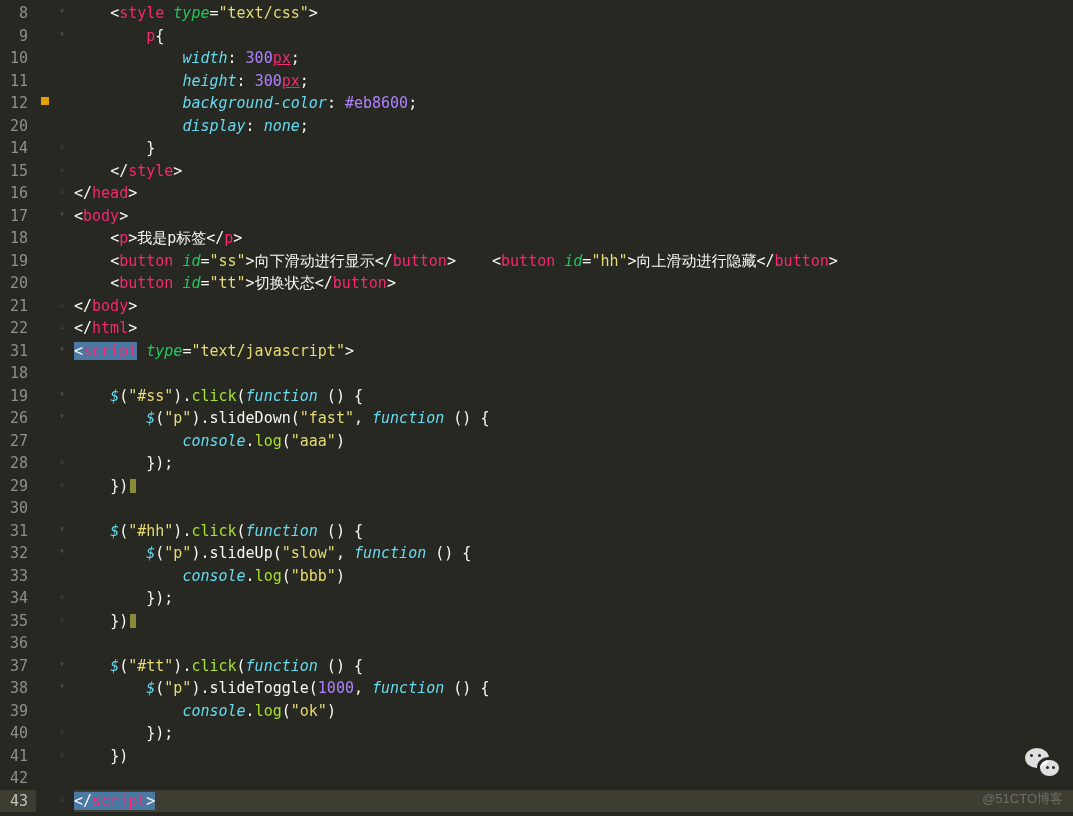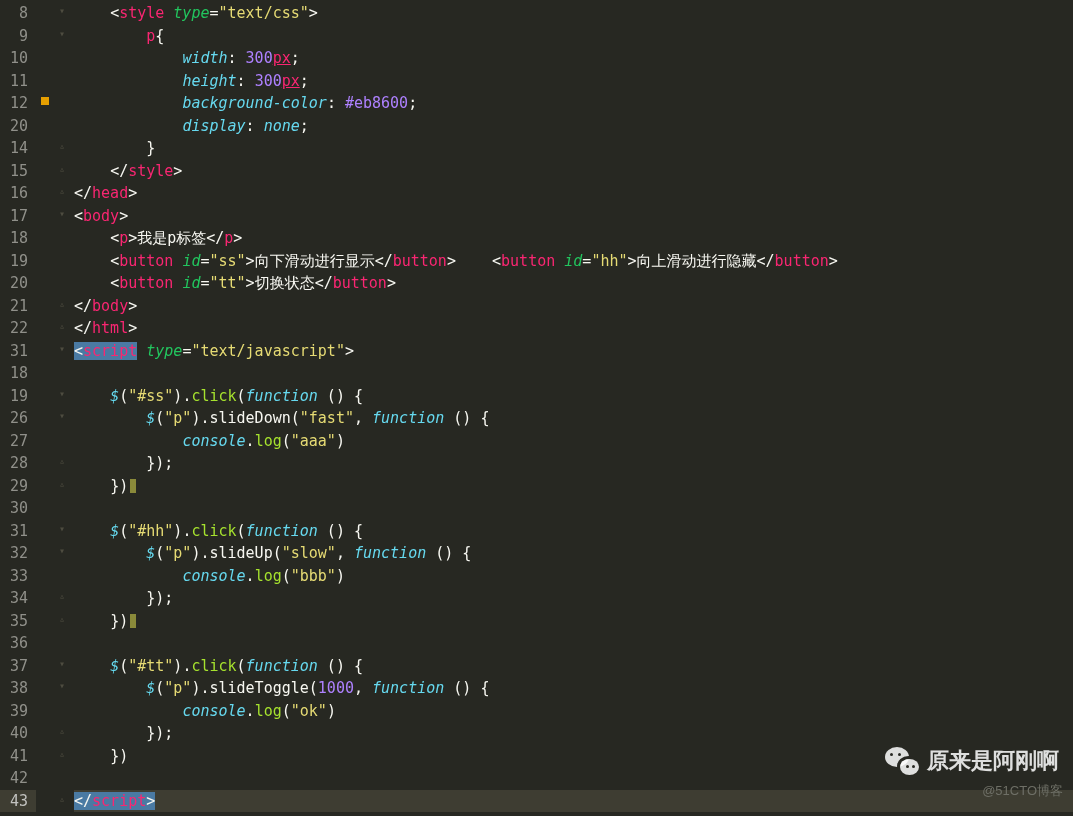--- a/index.html
+++ b/index.html
@@ -127,21 +127,21 @@
     right: 0; bottom: 0;
     box-shadow: -1px -1px 0 2px #272822;
   }
   .wechat-icon .d {
     position:absolute; width:3px;height:3px;border-radius:50%;
     background:#272822;
   }
   .credit {
     position: absolute;
     right: 10px;
-    bottom: 16px;
+    bottom: 8px;
     color: #6e6f66;
     font-size: 13px;
     font-family: sans-serif;
     pointer-events: none;
   }
 </style>
 </head>
 <body>
 
 <div class="editor">
@@ -266,15 +266,14 @@
 
 <div class="watermark">
   <span class="wechat-icon">
     <span class="b1"></span>
     <span class="b2"></span>
     <span class="d" style="left:5px;top:6px;"></span>
     <span class="d" style="left:13px;top:6px;"></span>
     <span class="d" style="right:4px;bottom:7px;"></span>
     <span class="d" style="right:10px;bottom:7px;"></span>
   </span>
-  <span>原来是阿刚啊</span>
 </div>
 <div class="credit">@51CTO博客</div>
 
 </body></html>

